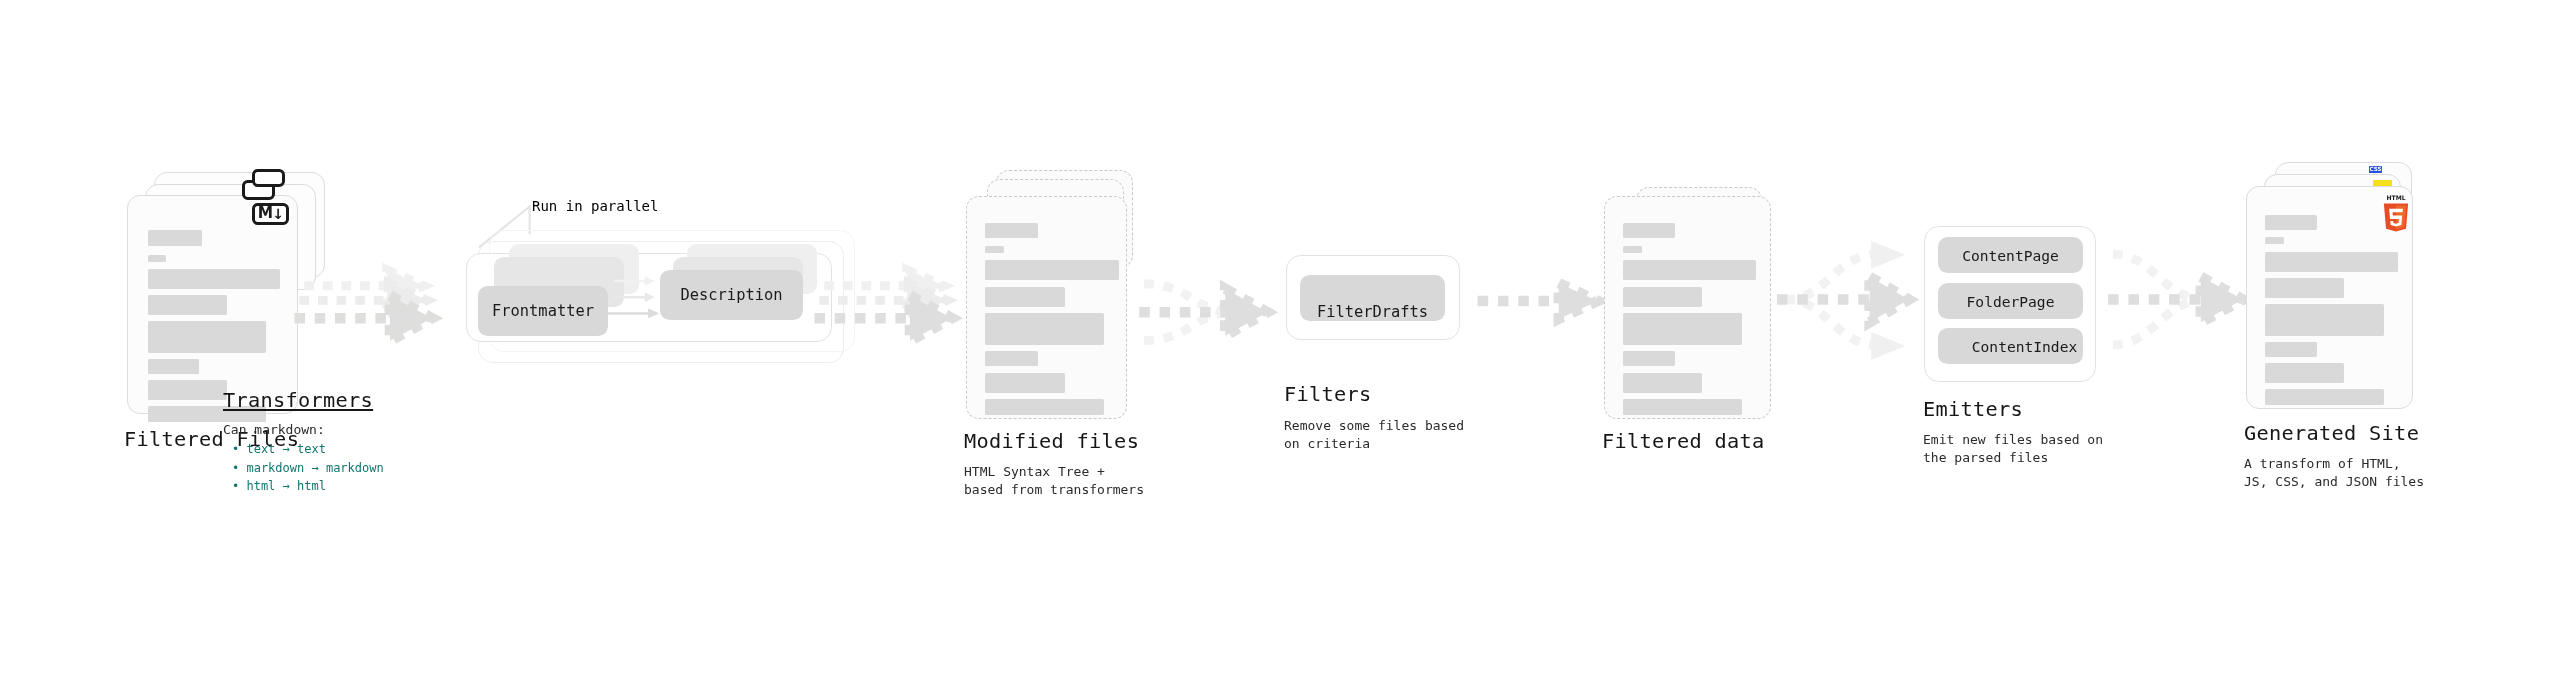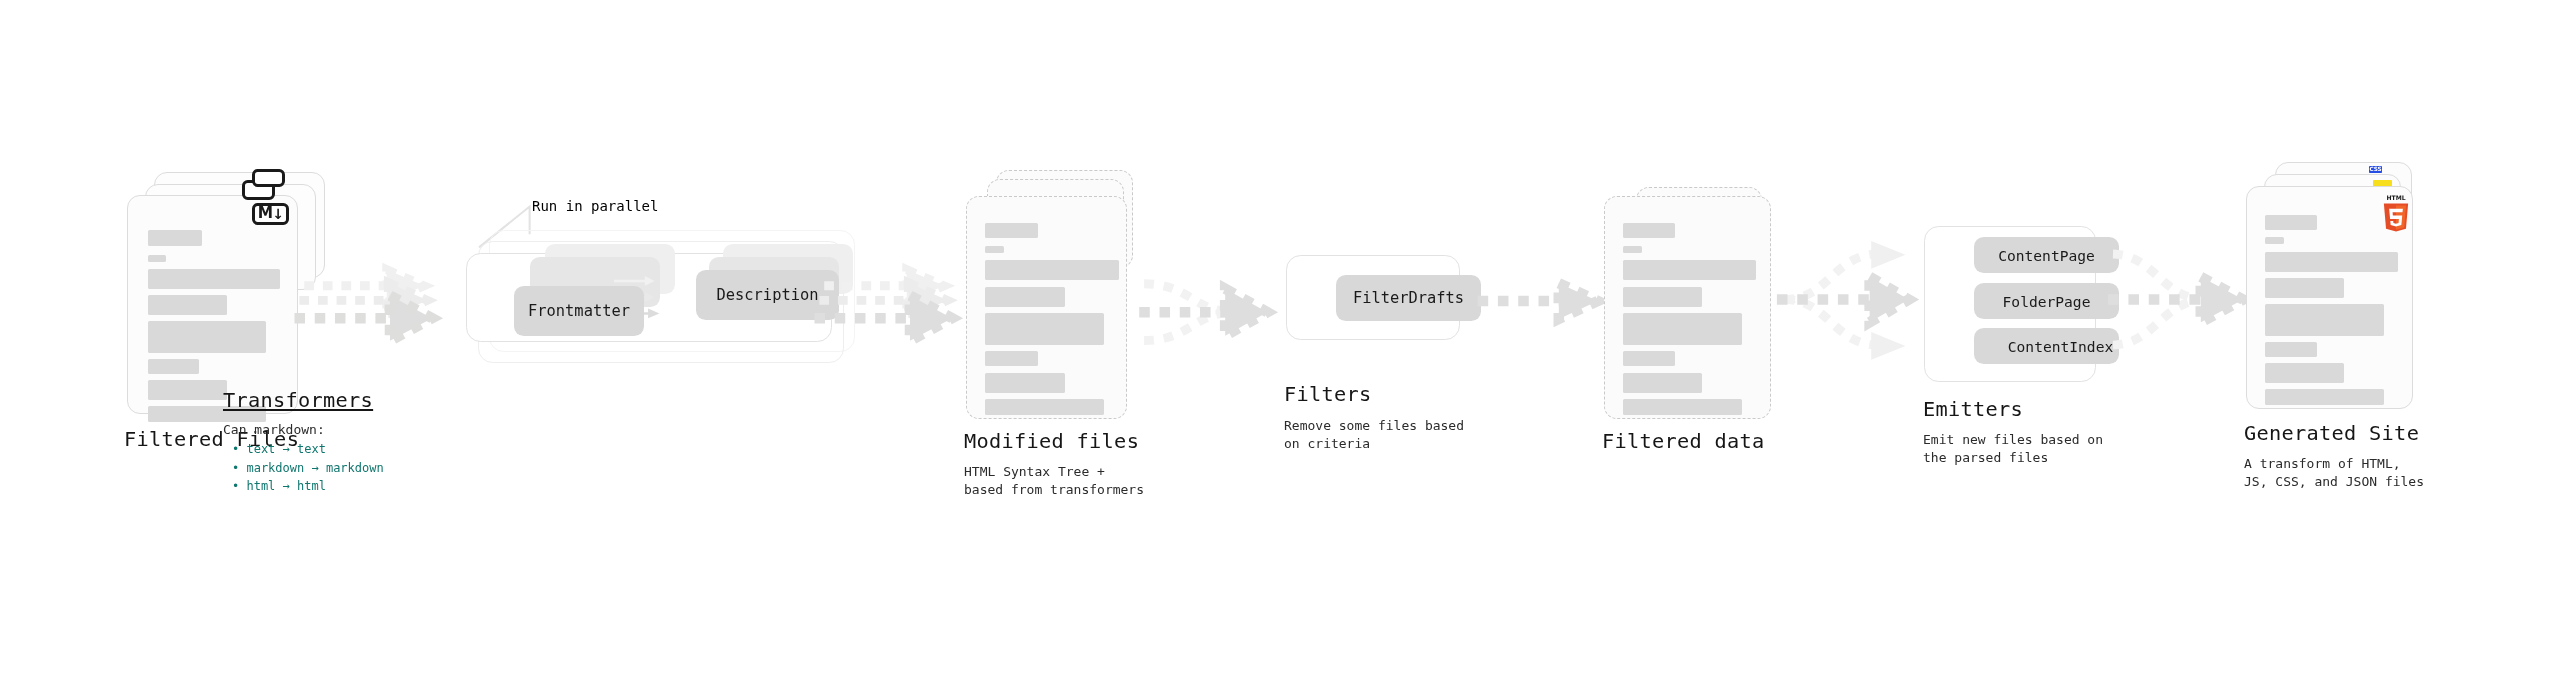--- a/index.html
+++ b/index.html
@@ -77,21 +77,20 @@
   .group.layer3 { border-color: #f4f4f4; background: transparent; }
 
   .pill {
     position: absolute;
     background: #d8d8d8;
     border-radius: 9.8px;
     display: flex; align-items: center; justify-content: center;
     color: #1a1a1a;
     font-size: 15.4px;
     white-space: nowrap;
-    margin-left: 36px;
   }
   .pill.ghost2 { background: #e6e6e6; color: transparent; }
   .pill.ghost3 { background: #efefef; color: transparent; }
 
   
   .caption-title {
     position: absolute;
     font-size: 20.3px;
     color: #161616;
     white-space: nowrap;
@@ -248,21 +247,21 @@
       <path d="M10,24 C64,24 72,56 112,58" stroke="#f2f2f2"></path>
       <path d="M10,94 C64,94 72,62 112,60" stroke="#f2f2f2"></path>
     </g>
     <g stroke="#dedede" stroke-width="13" stroke-dasharray="13 12" fill="#dedede">
       <line x1="4" y1="59" x2="112" y2="59"></line>
       <polygon points="110,30 162,59 110,88"></polygon>
     </g>
   </svg>
 
   <div class="group" style="left:1286px;top:255px;width:174px;height:85px;"></div>
-  <div class="pill" style="left:1300px;top:275px;width:145px;height:46px;">
+  <div class="pill" style="left:1300px;top:275px;width:145px;height:46px;align-items:flex-end;">
     <span>FilterDrafts</span>
   </div>
   <div class="caption-title" style="left:1284px;top:382px;">Filters</div>
   <div class="caption-sub" style="left:1284px;top:417px;">Remove some files based
 on criteria</div>
 
   <svg class="abs" style="left:1476px;top:283px;" width="138" height="41" viewBox="0 0 170 50">
     <g stroke="#dedede" stroke-width="13" stroke-dasharray="13 12" fill="#dedede">
       <line x1="2" y1="22" x2="104" y2="22"></line>
       <polygon points="102,0 150,22 102,44"></polygon>

